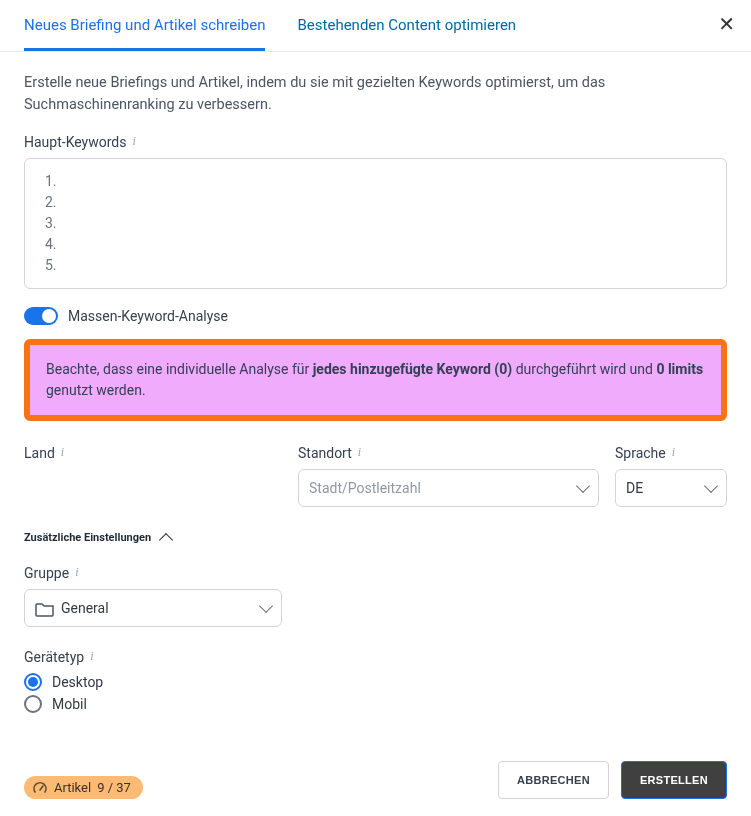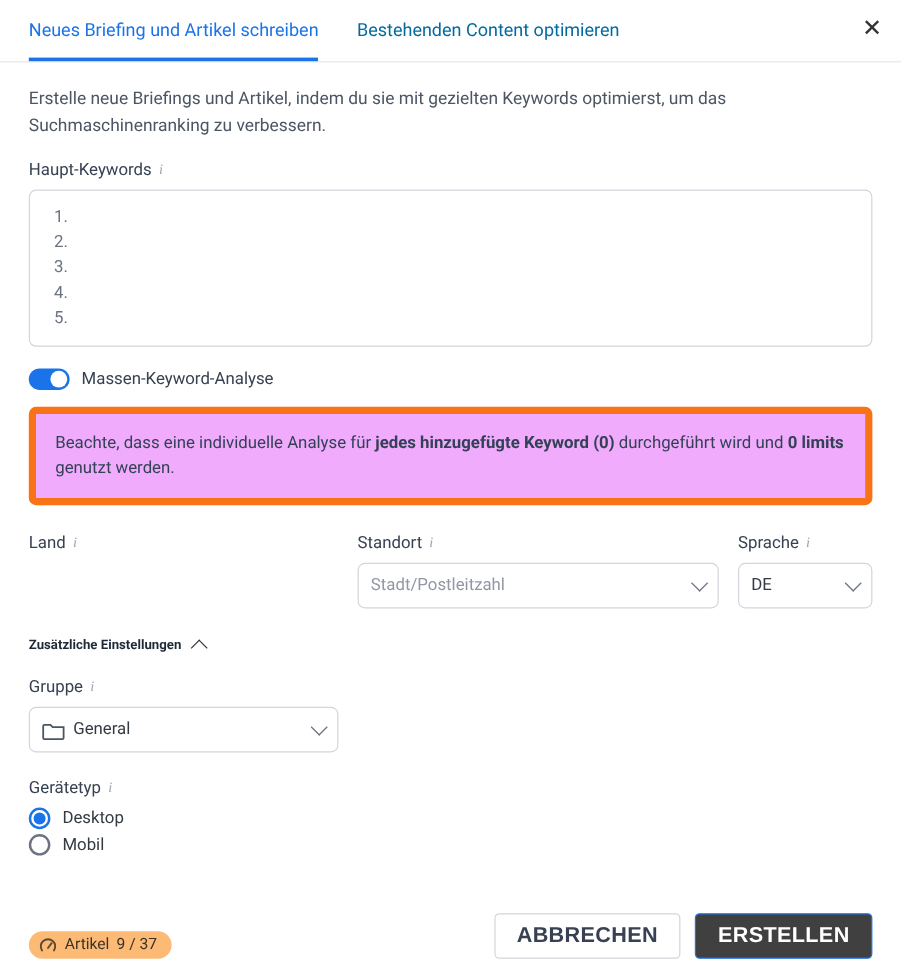--- a/index.html
+++ b/index.html
@@ -232,21 +232,21 @@
       gap: 6px;
       font-size: 13px;
       color: #3b3127;
     }
     .badge svg { display: block; }
     .buttons { display: flex; gap: 12px; }
     .btn {
       height: 38px;
       padding: 0 18px;
       border-radius: 4px;
-      font-size: 18px;
+      font-size: 11px;
       font-weight: 600;
       letter-spacing: 0.3px;
       cursor: pointer;
       display: flex;
       align-items: center;
     }
     .btn.secondary {
       background: #fff;
       border: 1px solid #d1d5db;
       color: #374151;

